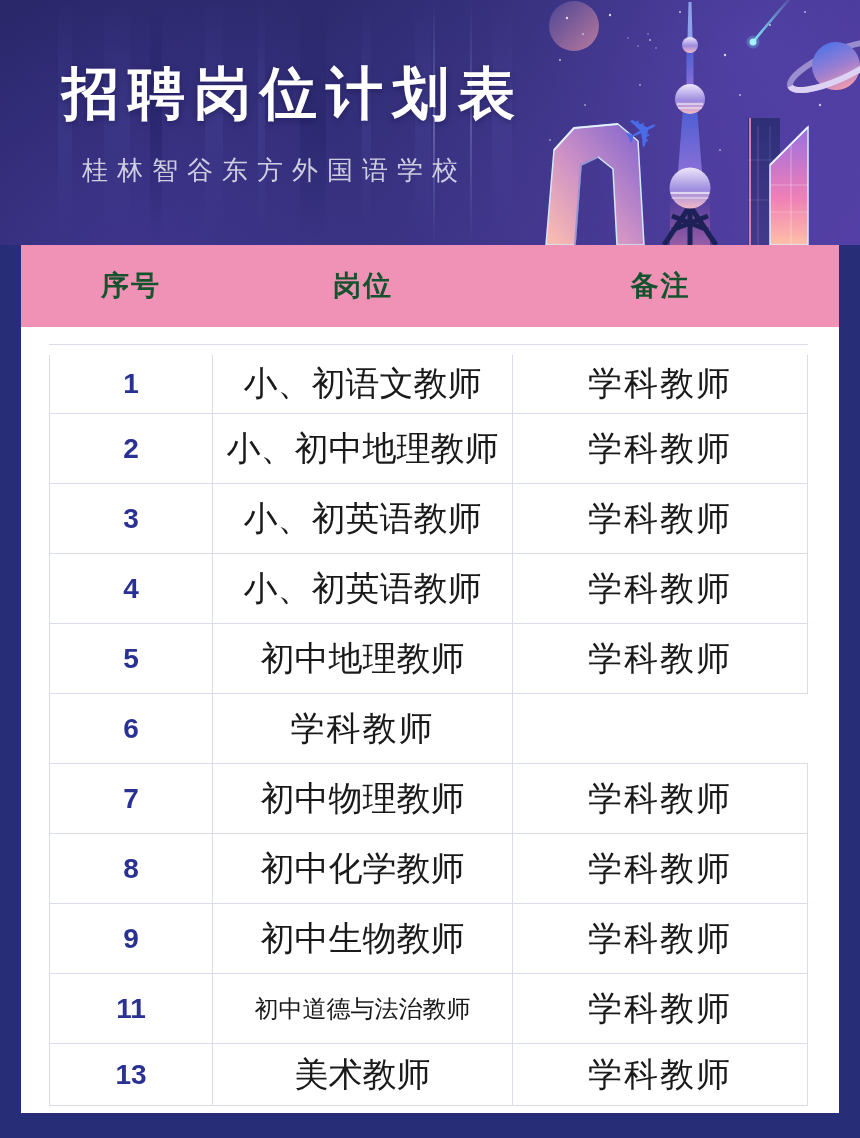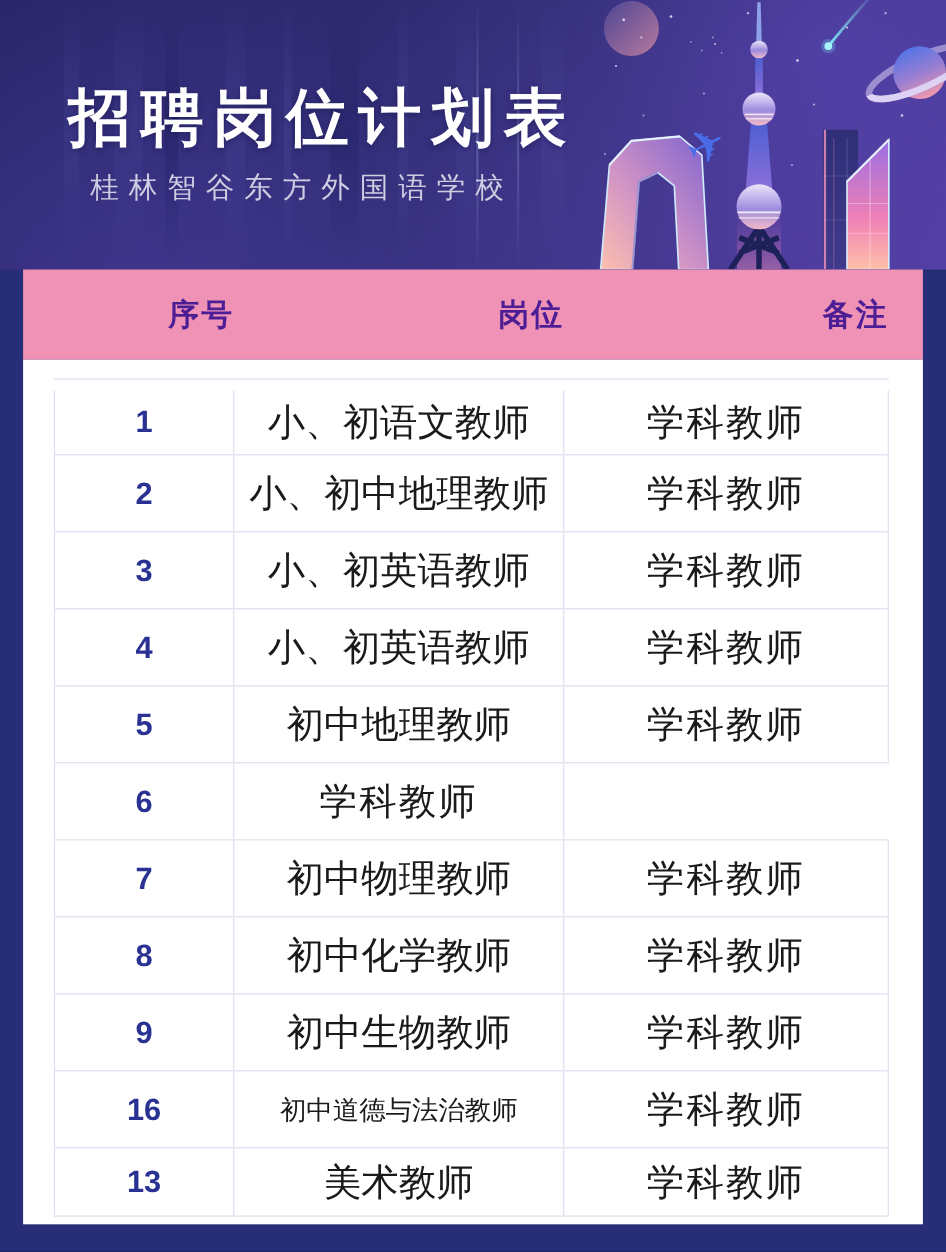--- a/index.html
+++ b/index.html
@@ -15,38 +15,38 @@
     background:
       radial-gradient(circle at 88% 18%, rgba(110,82,210,.45), rgba(110,82,210,0) 55%),
       radial-gradient(circle at 15% 115%, rgba(98,74,200,.40), rgba(98,74,200,0) 60%),
       linear-gradient(140deg,#20215a 0%, #2b2a6b 48%, #4c3a99 100%);
   }
   .streak{position:absolute; top:0; height:245px; pointer-events:none;
     background:linear-gradient(180deg, rgba(141,153,255,0) 0%, rgba(141,153,255,.14) 45%, rgba(141,153,255,0) 96%);}
   .streak.dark{background:linear-gradient(180deg, rgba(8,16,70,0) 0%, rgba(8,16,70,.30) 50%, rgba(8,16,70,0) 100%);}
   .streak.hairline{background:linear-gradient(180deg, rgba(190,200,255,0) 0%, rgba(190,200,255,.35) 50%, rgba(190,200,255,0) 100%);}
   .page-title{
-    position:absolute; left:62px; top:76px; color:#ffffff;
+    position:absolute; left:62px; top:62px; color:#ffffff;
     font-size:57px; font-weight:900; letter-spacing:9px; line-height:1.1; white-space:nowrap;
     text-shadow:0 2px 6px rgba(10,10,50,.35);
   }
   .page-subtitle{
     position:absolute; left:82px; top:153px; color:#cfcde2;
     font-size:26px; font-weight:400; letter-spacing:9px; white-space:nowrap;
   }
   .illus{position:absolute; right:0; top:0; width:340px; height:245px;}
   
   .pink-band{
     position:absolute; top:245px; left:21px; width:818px; height:82px;
     background:#f092b6; box-sizing:border-box;
     padding-left:28px; padding-right:31px;
     display:grid; grid-template-columns:164px 300px 295px; align-items:center;
   }
   .phead{
-    text-align:right; font-size:28px; font-weight:bold; color:#4c1d95; letter-spacing:2px;
+    text-align:center; font-size:28px; font-weight:bold; color:#14532d; letter-spacing:2px;
   }
   
   .panel{position:absolute; top:327px; left:21px; width:818px; height:786px; background:#ffffff;}
   .top-line{position:absolute; left:28px; top:17px; width:759px; height:1px; background:#d9dcec;}
   .table{position:absolute; left:28px; top:28px; width:759px;}
   .trow{
     display:grid; grid-template-columns:164px 300px 295px;
     height:70px; box-sizing:border-box; border-bottom:1px solid #d9dcec;
   }
   .trow.first{height:59px;}
@@ -254,21 +254,21 @@
         <div class="cell cell-no">8</div>
         <div class="cell cell-pos">初中化学教师</div>
         <div class="cell cell-note">学科教师</div>
       </div>
       <div class="trow">
         <div class="cell cell-no">9</div>
         <div class="cell cell-pos">初中生物教师</div>
         <div class="cell cell-note">学科教师</div>
       </div>
       <div class="trow compact">
-        <div class="cell cell-no">16</div>
+        <div class="cell cell-no">11</div>
         <div class="cell cell-pos">初中道德与法治教师</div>
         <div class="cell cell-note">学科教师</div>
       </div>
       <div class="trow last">
         <div class="cell cell-no">13</div>
         <div class="cell cell-pos">美术教师</div>
         <div class="cell cell-note">学科教师</div>
       </div>
 
     </div>

